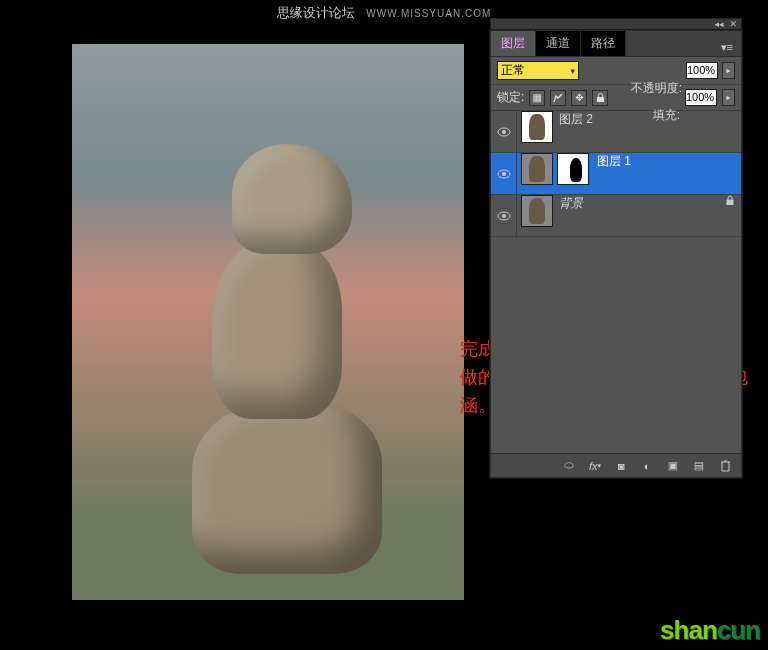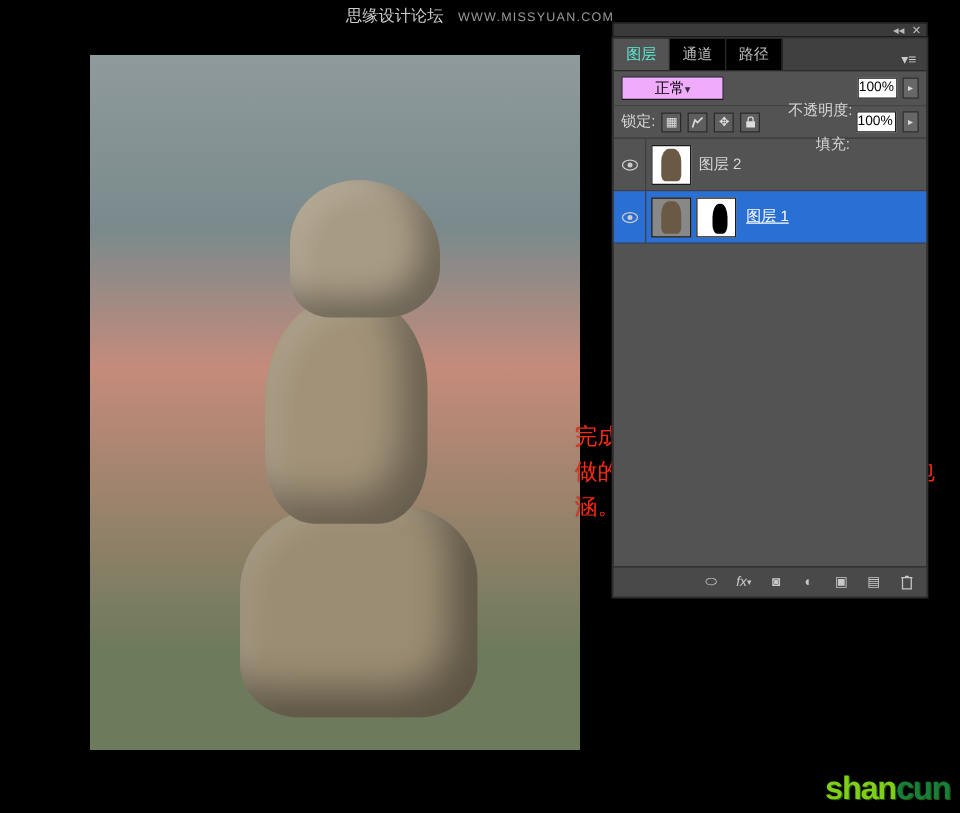--- a/index.html
+++ b/index.html
@@ -115,47 +115,47 @@
 .tab {
   padding: 4px 10px;
   font-size: 12px;
   color: #bbb;
   background: #000000;
   border-right: 1px solid #2b2b2b;
   cursor: pointer;
 }
 .tab.active {
   background: #535353;
-  color: #5eead4;
+  color: #f0abfc;
   border-top: 1px solid #2b2b2b;
 }
 .tabs-menu {
   margin-left: auto;
   margin-right: 4px;
   color: #ccc;
   font-size: 11px;
   padding: 2px 4px;
 }
 .opt-row {
   display: flex;
   align-items: center;
   padding: 4px 6px;
   gap: 4px;
   border-bottom: 1px solid #444;
   height: 28px;
 }
 .blend-select {
   width: 82px;
   height: 19px;
-  background: #f0abfc;
+  background: #fde047;
   color: #000;
   border: 1px solid #1a1a1a;
   display: flex;
   align-items: center;
-  justify-content: center;
+  justify-content: space-between;
   padding: 0 3px;
   font-size: 12px;
 }
 .blend-select .arrow { font-size: 9px; color:#333;}
 .opt-label {
   font-size: 12px;
   color: #d8d8d8;
   margin-left: auto;
   margin-top: 36px;
 }
@@ -180,26 +180,26 @@
 .lock-row {
   display:flex;align-items:center;
   padding: 4px 6px; gap:5px;
   border-bottom:1px solid #3a3a3a;
   height:26px;
 }
 .lock-label{font-size:12px;color:#d8d8d8;}
 .lock-ico{width:16px;height:16px;border:1px solid #2a2a2a;background:#5e5e5e;display:flex;align-items:center;justify-content:center;font-size:10px;color:#ddd;}
 .layer-list { }
 .layer-row {
-  display:flex;align-items:center;
+  display:flex;
   height:42px;
   border-bottom:1px solid #3f3f3f;
   padding-right:6px;
 }
-.layer-row.selected { background:#2a6fd4; color:#fff;text-decoration:underline; }
+.layer-row.selected { background:#2a6fd4; color:#fff; }
 .vis-col {
   width:26px;height:100%;
   border-right:1px solid #3f3f3f;
   display:flex;align-items:center;justify-content:center;
 }
 .eye { width:14px;height:10px; }
 .thumb {
   width:32px;height:32px;margin:0 4px;
   border:1px solid #1a1a1a;background:#888;
   display:flex;align-items:center;justify-content:center;
@@ -320,20 +320,38 @@
             <circle cx="7" cy="5" r="2" fill="#ccc"></circle>
           </svg>
       </div>
       <div class="thumb">
           <div class="mini"></div>
         </div>
       <div class="mask-thumb"></div>
       <span class="layer-name">图层 1</span>
     </div>
 
+    <div class="layer-row">
+      <div class="vis-col">
+        <svg class="eye" viewBox="0 0 14 10">
+            <ellipse cx="7" cy="5" rx="6" ry="4" fill="none" stroke="#ccc"></ellipse>
+            <circle cx="7" cy="5" r="2" fill="#ccc"></circle>
+          </svg>
+      </div>
+      <div class="thumb">
+          <div class="mini"></div>
+        </div>
+      <span class="layer-name italic">背景</span>
+      <span class="lock-indicator">
+        <svg width="10" height="11" viewBox="0 0 10 11">
+            <rect x="1.5" y="4.5" width="7" height="5.5" fill="#ccc"></rect>
+            <path d="M3 4.5 V3 a2 2 0 0 1 4 0 V4.5" stroke="#ccc" fill="none"></path>
+          </svg>
+      </span>
+    </div>
 
   </div>
 
   <div class="panel-footer">
     <div class="foot-ico">⬭</div>
     <div class="foot-ico">
         <i style="font-style:italic">fx</i>
         <span style="font-size:7px">▾</span>
       </div>
     <div class="foot-ico">◙</div>

